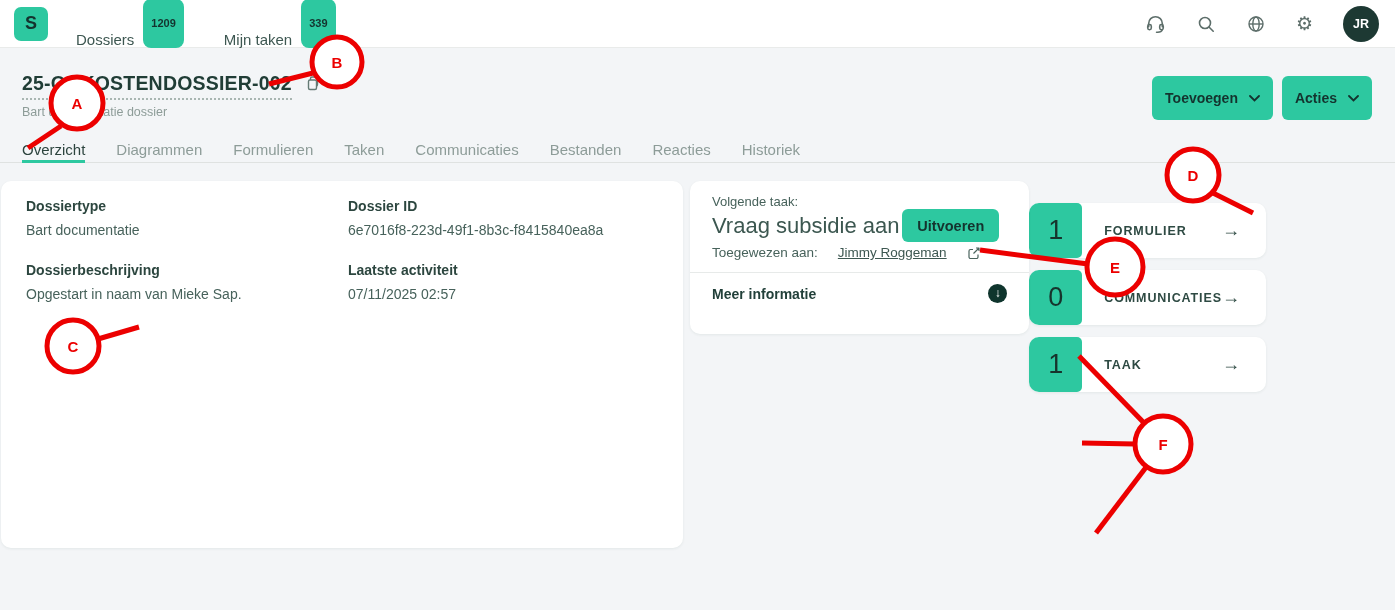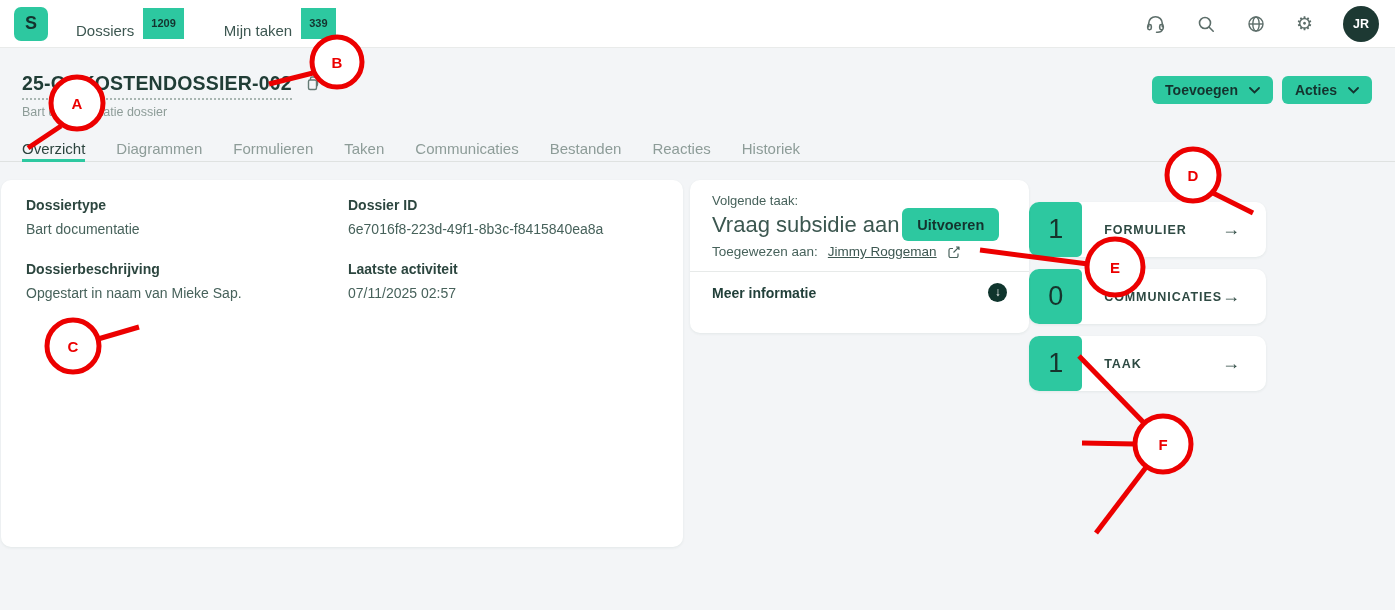--- a/index.html
+++ b/index.html
@@ -18,54 +18,54 @@
   }
   
   .topbar{height:48px;background:#fff;border-bottom:1px solid #e9ebea;
     display:flex;align-items:center;padding:0 16px 0 14px}
   .logo{width:34px;height:34px;border-radius:7px;background:var(--accent);
     color:var(--accent-dark);font-weight:bold;font-size:18px;
     display:flex;align-items:center;justify-content:center}
   .topnav{display:flex;gap:40px;margin-left:28px}
   .nav-item{display:flex;align-items:flex-end;gap:9px;font-size:15px;color:#3d5751}
   .badge{background:var(--accent);color:var(--accent-dark);font-size:11px;
-    font-weight:bold;padding:9px 8px;border-radius:0;line-height:13px}
+    font-weight:bold;padding:18px 8px;border-radius:8px;line-height:13px}
   .topbar-icons{margin-left:auto;display:flex;align-items:center;gap:30px}
   .icon-btn{color:#5d6e6a;display:flex;align-items:center}
   .gear-glyph{font-size:19px;line-height:19px;color:#5d6e6a}
   .avatar{width:36px;height:36px;border-radius:50%;background:#1d3933;color:#fff;
     font-size:12.5px;font-weight:bold;display:flex;align-items:center;justify-content:center}
   
   .page-header{display:flex;padding:24px 23px 0 22px}
   .title-row{display:flex;align-items:flex-start;gap:12px}
   .page-title{font-size:19.5px;font-weight:bold;color:#203d36;letter-spacing:.2px;
     border-bottom:2px dotted #a9b6b2;padding-bottom:4px;line-height:22px}
   .copy-icon{margin-top:3px}
   .subtitle{font-size:12.5px;color:var(--text-muted);margin-top:5px}
   .header-actions{margin-left:auto;display:flex;gap:9px;align-items:flex-start;margin-top:4px}
-  .btn{height:28px;background:var(--accent);border:none;border-radius:6px;
+  .btn{height:44px;background:var(--accent);border:none;border-radius:6px;
     font-family:"Liberation Sans",sans-serif;font-size:14px;font-weight:600;
     color:var(--accent-dark);display:flex;align-items:center;gap:11px;padding:0 13px;cursor:pointer}
   
   .tabs{display:flex;gap:31px;margin-top:21px;padding-left:22px;border-bottom:1px solid #dfe2e1}
   .tab{font-size:15px;color:var(--text-muted);padding-bottom:2px;cursor:pointer}
   .tab.active{color:#2c443e;border-bottom:3px solid var(--accent);margin-bottom:-1px;font-weight:500}
   
   .content{display:flex;gap:7px;padding:18px 1px 0}
   .card{background:#fff;border-radius:10px;box-shadow:0 1px 3px rgba(20,50,44,.07)}
   .left-card{width:682px;height:367px;padding:17px 25px}
   .fields{display:grid;grid-template-columns:322px 1fr;row-gap:24px}
   .field-label{font-size:14px;font-weight:bold;color:#2c463f;margin-bottom:8px}
   .field-value{font-size:14px;color:var(--text-body)}
   .right-col{width:676px;display:flex;flex-direction:row}
   .task-card{height:153px;padding:13px 22px 0;position:relative}
   .task-label{font-size:13px;color:var(--text-body)}
   .task-title{font-size:22px;color:#3c5750;margin-top:4px}
   .task-assigned{font-size:13.5px;color:var(--text-body);margin-top:6px;
-    display:flex;align-items:center;gap:10px}
+    display:flex;align-items:center;gap:20px}
   .assignee-link{color:#3d5751;text-decoration:underline;cursor:pointer}
   .execute-btn{position:absolute;top:28px;right:30px;height:33px;font-size:14.5px;padding:0 15px}
   .task-divider{height:1px;background:#e7eae9;margin:12px -22px 0}
   .more-info{display:flex;align-items:center;padding-top:11px}
   .more-info-label{font-size:14px;font-weight:bold;color:var(--text-dark)}
   .circle-down{width:19px;height:19px;border-radius:50%;background:#0f352d;color:#fff;
     font-size:12px;line-height:19px;text-align:center;margin-left:172px;cursor:pointer}
   .stats{margin-top:22px;display:flex;flex-direction:column;gap:12px}
   .stat-row{height:55px;background:#fff;border-radius:10px;box-shadow:0 1px 3px rgba(20,50,44,.07);
     display:flex;align-items:center;cursor:pointer}

